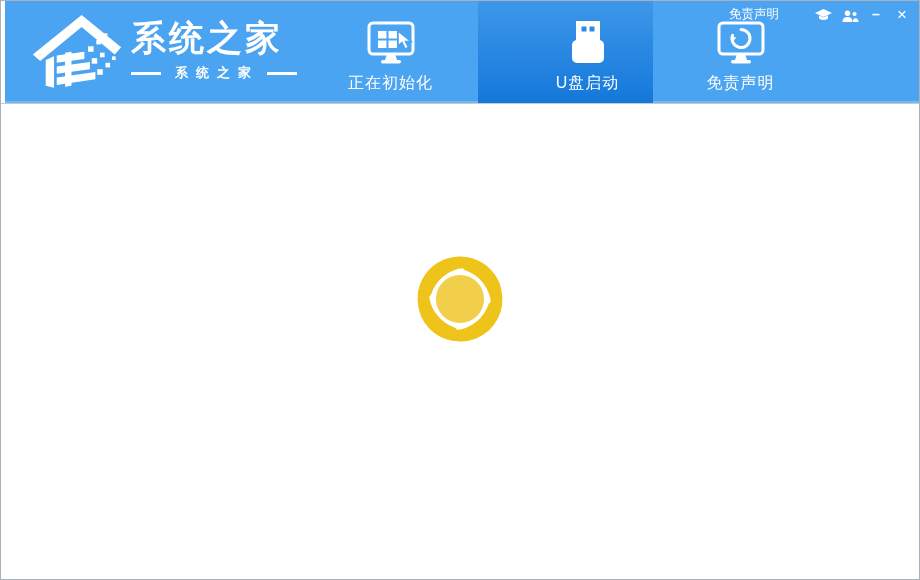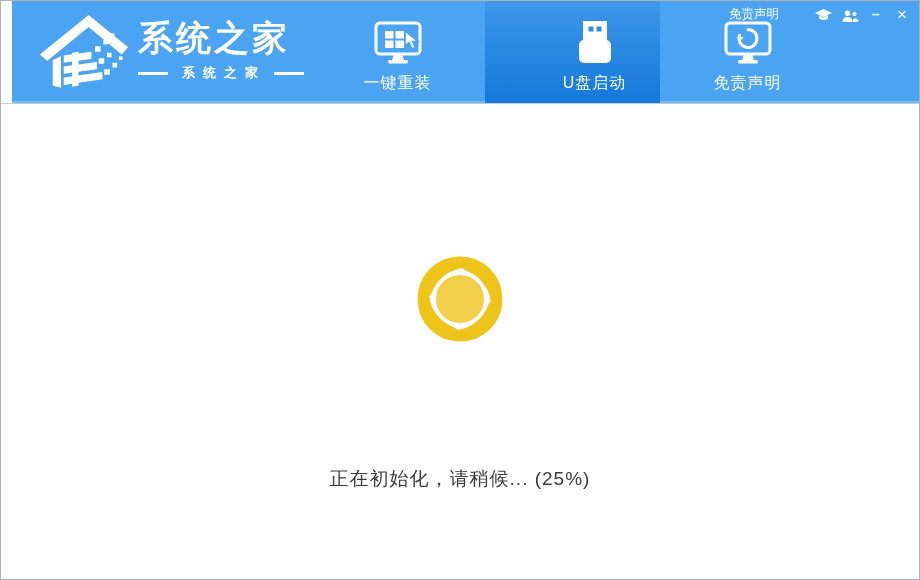--- a/index.html
+++ b/index.html
@@ -3,21 +3,21 @@
 <meta charset="utf-8">
 <style>
   * { margin:0; padding:0; box-sizing:border-box; }
   html,body { width:920px; height:580px; background:#eef1f4; font-family:"Liberation Sans", sans-serif; }
   .window {
     position:relative; width:920px; height:580px;
     background:#ffffff; border:1px solid #a9b1b9; overflow:hidden;
   }
   
   .header {
-    position:absolute; left:11px; top:0; right:0; height:102px;
+    position:absolute; left:4px; top:0; right:0; height:102px;
     background:#4BA4F1;
   }
   .header::after {
     content:''; position:absolute; left:0; right:0; bottom:0; height:2px;
     background:rgba(255,255,255,0.22);
   }
   .logo { position:absolute; left:26px; top:6px; display:flex; align-items:center; }
   .logo-house { width:92px; height:84px; }
   .logo-text { margin-left:8px; color:#fff; }
   .brand-title { font-size:35px; font-weight:bold; letter-spacing:3px; line-height:44px; }
@@ -96,21 +96,21 @@
           <g fill="#fff">
             <rect x="11" y="10" width="8.5" height="7.5"></rect>
             <rect x="21.5" y="10" width="8.5" height="7.5"></rect>
             <rect x="11" y="19.5" width="8.5" height="7.5"></rect>
             <rect x="21.5" y="19.5" width="8.5" height="7.5"></rect>
           </g>
           <polygon points="31,10 31,25 35,21.5 38,28 41.5,26.5 38.5,20.5 44,20.5" fill="#fff" stroke="#4BA4F1" stroke-width="1.6"></polygon>
           <path d="M20,33 L28,33 L30,39 L18,39 Z" fill="#fff"></path>
           <rect x="14" y="39" width="20" height="3.4" rx="1.7" fill="#fff"></rect>
         </svg>
-        <span class="tab-label">一键重装</span>
+        <span class="tab-label">正在初始化</span>
       </div>
 
       <div class="tab active">
         <svg class="tab-icon" width="44" height="46" viewBox="0 0 44 46">
           <rect x="10" y="2" width="24" height="19" fill="#fff"></rect>
           <rect x="15.5" y="7.5" width="5" height="5" fill="#2F8CE2"></rect>
           <rect x="23.5" y="7.5" width="5" height="5" fill="#2F8CE2"></rect>
           <rect x="6" y="21" width="32" height="23" rx="5" fill="#fff"></rect>
         </svg>
         <span class="tab-label">U盘启动</span>
@@ -159,16 +159,15 @@
     <svg class="spinner" width="94" height="94" viewBox="-42 -42 84 84">
       <circle cx="0" cy="0" r="21.5" fill="#F2CF4B"></circle>
       <g fill="#EFC41A">
         <path d="M -37.4 -6.6 A 38 38 0 0 1 36.7 -9.8 A 34 34 0 0 0 -25.6 -4.5 A 6.5 6.5 0 0 1 -37.4 -6.6 Z"></path>
         <path transform="rotate(90)" d="M -37.4 -6.6 A 38 38 0 0 1 36.7 -9.8 A 34 34 0 0 0 -25.6 -4.5 A 6.5 6.5 0 0 1 -37.4 -6.6 Z"></path>
         <path transform="rotate(180)" d="M -37.4 -6.6 A 38 38 0 0 1 36.7 -9.8 A 34 34 0 0 0 -25.6 -4.5 A 6.5 6.5 0 0 1 -37.4 -6.6 Z"></path>
         <path transform="rotate(270)" d="M -37.4 -6.6 A 38 38 0 0 1 36.7 -9.8 A 34 34 0 0 0 -25.6 -4.5 A 6.5 6.5 0 0 1 -37.4 -6.6 Z"></path>
       </g>
     </svg>
 
-    <div class="status-text">正在初始化，请稍候... (25%)</div>
 
   </div>
 </div>
 
 </body></html>

